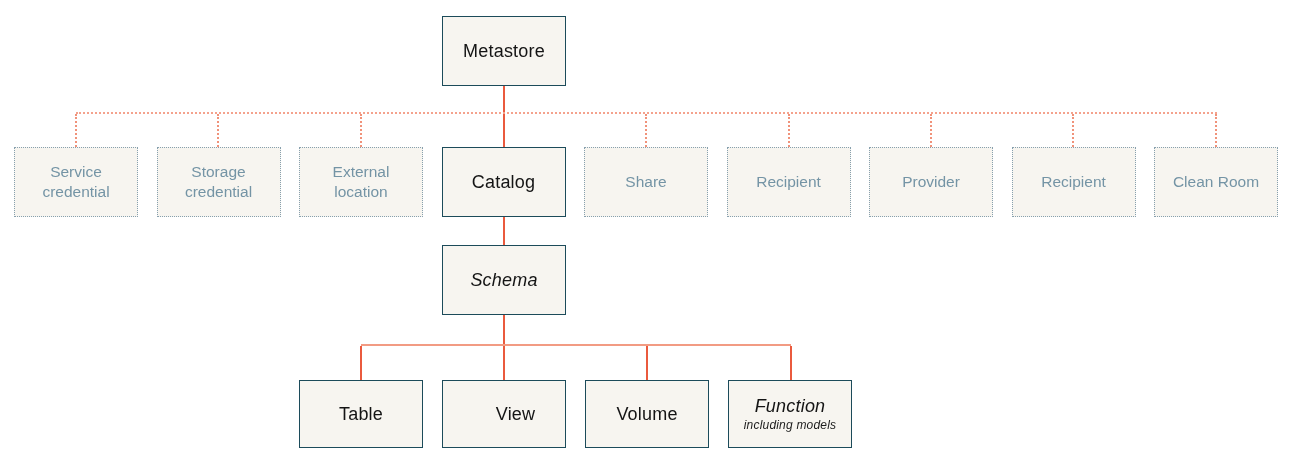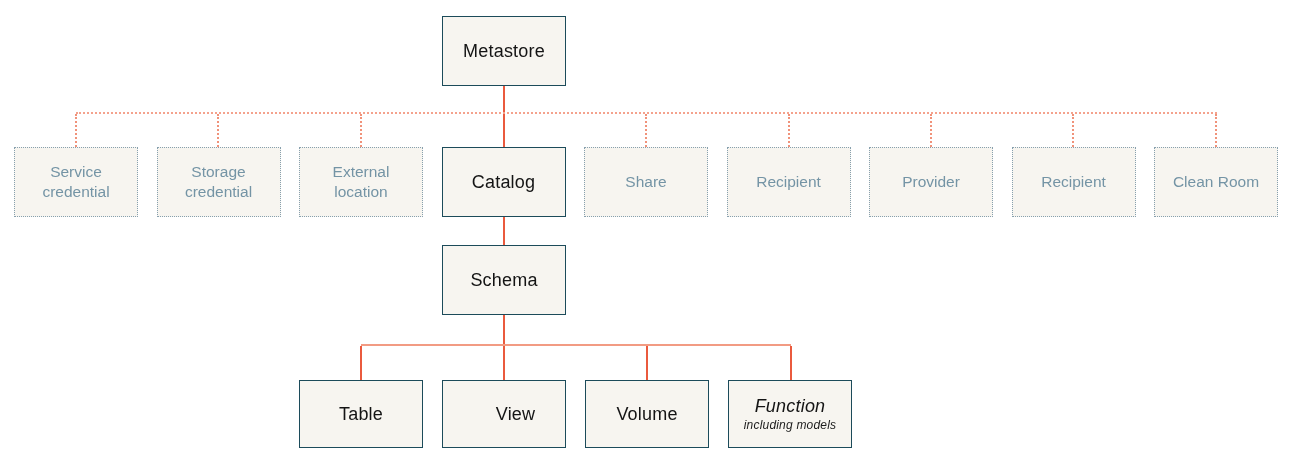--- a/index.html
+++ b/index.html
@@ -98,21 +98,21 @@
       <span>Provider</span>
     </div>
     <div class="node dashed">
       <span>Recipient</span>
     </div>
     <div class="node dashed">
       <span>Clean Room</span>
     </div>
   </div>
 
-  <div class="node solid abs" style="left:442px; top:245px;">
+  <div class="node solid abs" style="left:442px; top:245px;font-style:italic;">
     <span>Schema</span>
   </div>
 
   <div class="row-abs" style="left:299px; top:380px; width:553px;">
     <div class="node solid" style="height:68px;">
       <span>Table</span>
     </div>
     <div class="node solid" style="height:68px;padding-left:23px;">
       <span>View</span>
     </div>

